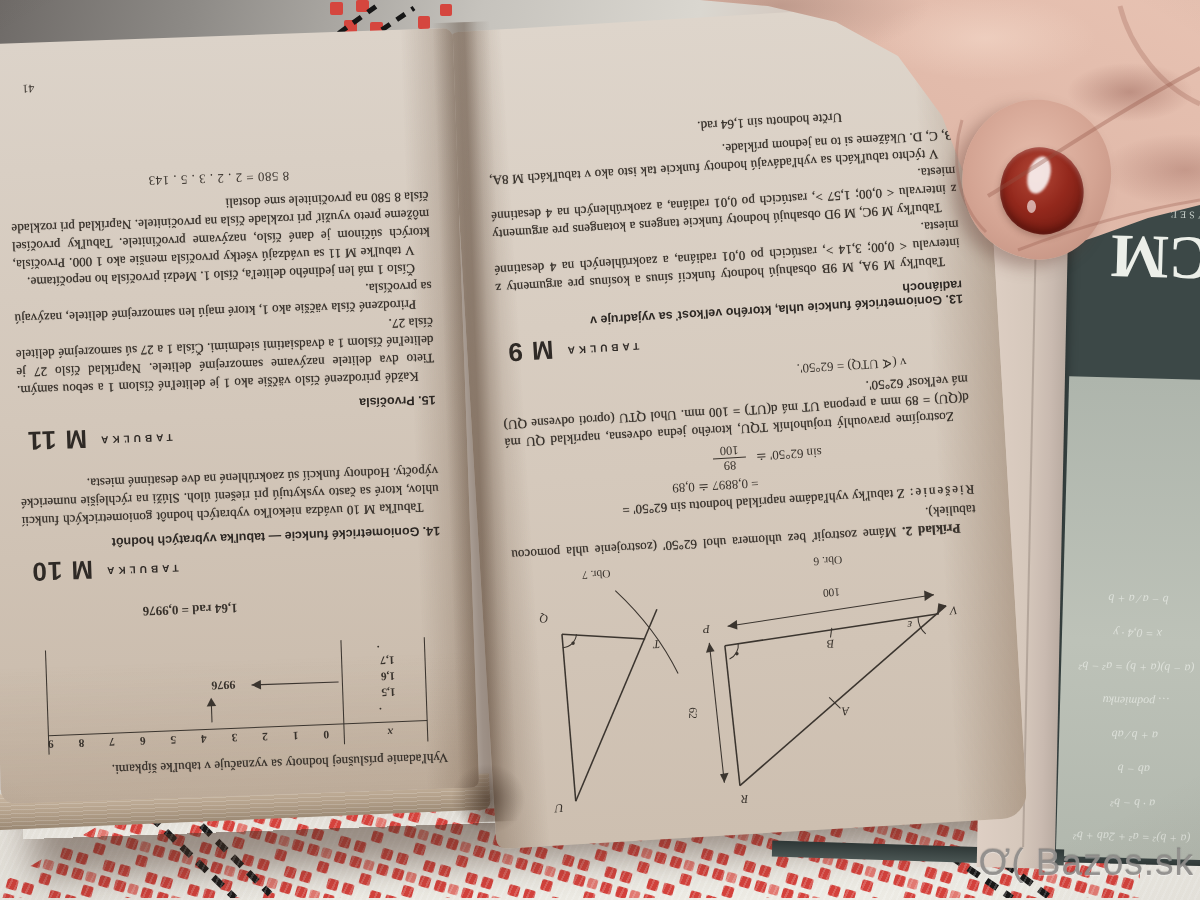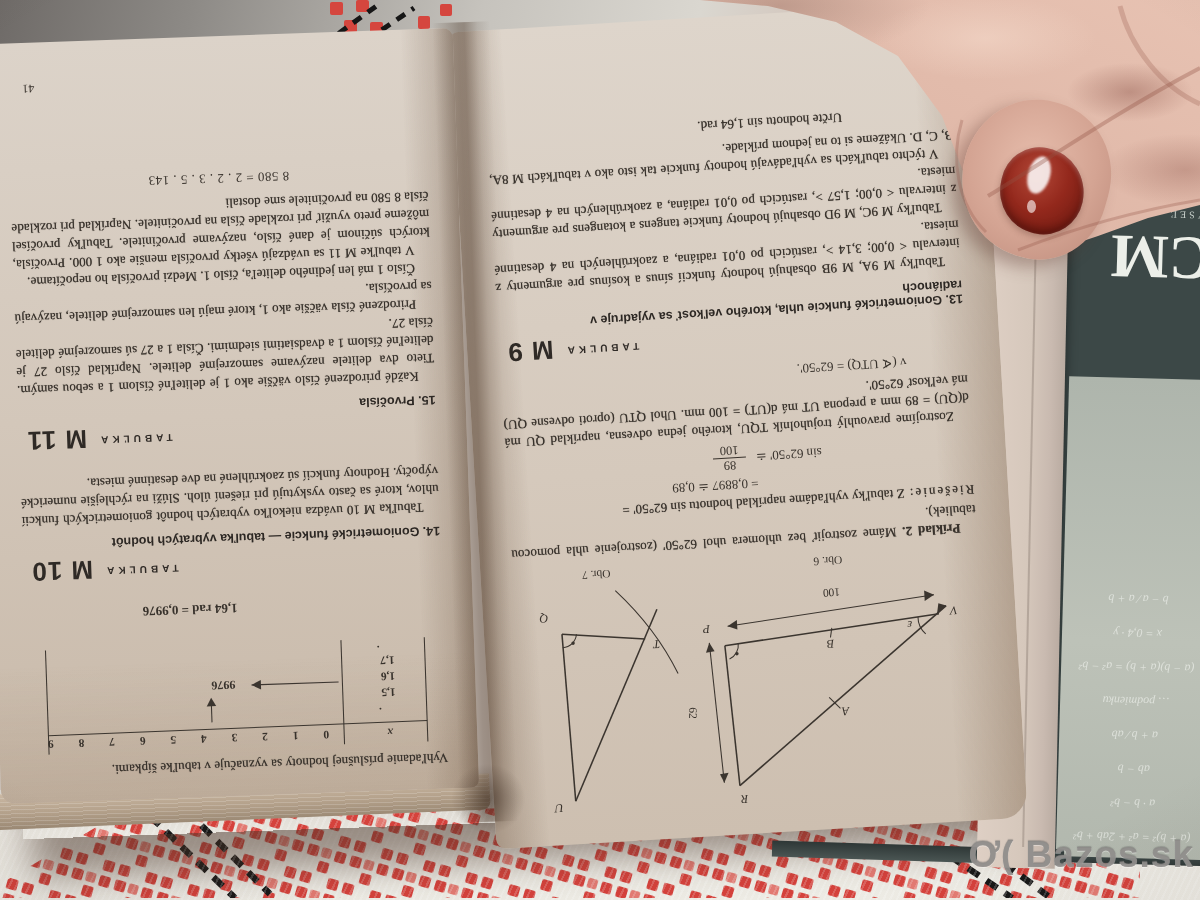--- a/index.html
+++ b/index.html
@@ -134,22 +134,22 @@
     box-shadow:inset 0 2px 4px rgba(255,255,255,.25),inset 0 -5px 9px rgba(60,10,5,.55),0 3px 6px rgba(80,40,30,.3);}
   .nail-hl1{position:absolute;left:1028px;top:156px;width:22px;height:38px;transform:rotate(16deg);
     border-radius:50%;background:rgba(255,255,255,.85);filter:blur(1px);}
   .nail-hl2{position:absolute;left:1027px;top:200px;width:9px;height:13px;border-radius:50%;
     background:rgba(255,255,255,.6);filter:blur(.5px);}
   .creases{position:absolute;inset:0;pointer-events:none;}
 
   
   .vignette{position:absolute;inset:0;pointer-events:none;
     background:radial-gradient(120% 100% at 50% 45%,rgba(0,0,0,0) 58%,rgba(55,38,30,.22) 100%);}
-  .watermark{position:absolute;right:6px;bottom:24px;font-family:"Liberation Sans",sans-serif;
-    font-weight:bold;font-size:37px;letter-spacing:1px;color:rgba(140,138,135,.88);
+  .watermark{position:absolute;right:6px;bottom:16px;font-family:"Liberation Sans",sans-serif;
+    font-weight:normal;font-size:37px;letter-spacing:1px;color:rgba(140,138,135,.88);
     text-shadow:0 1px 0 rgba(255,255,255,.35),0 -1px 1px rgba(90,90,90,.35);margin-top:21px;}
 </style>
 </head>
 <body>
 
 <div class="scene">
 
   <div class="cloth-top">
     <svg class="cloth-top-orn" width="160" height="52" viewBox="0 0 160 52">
       <g fill="#d5463e">

